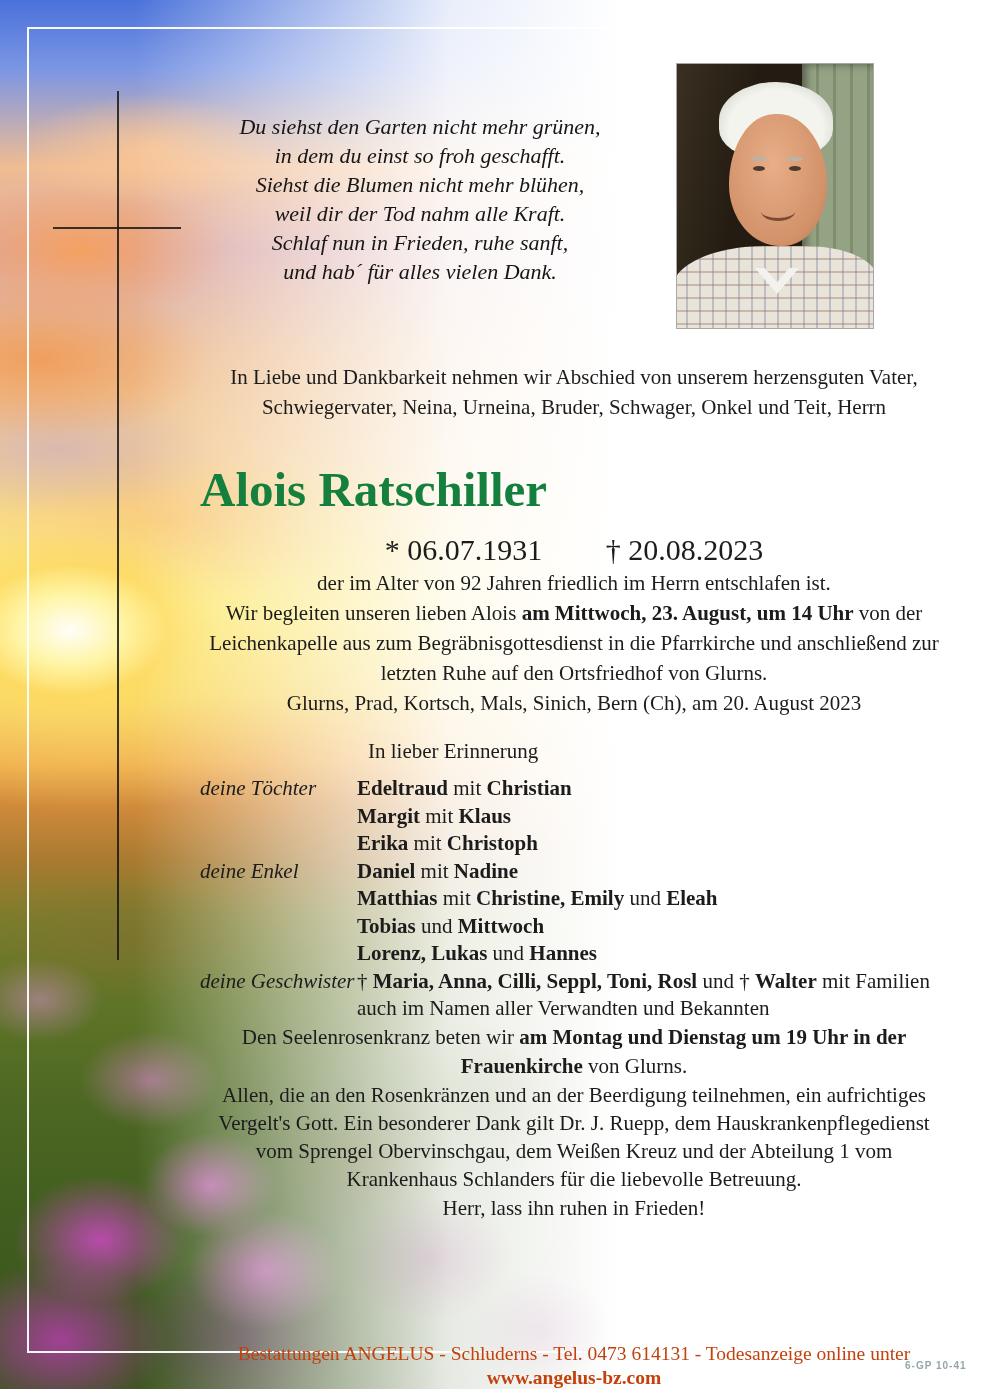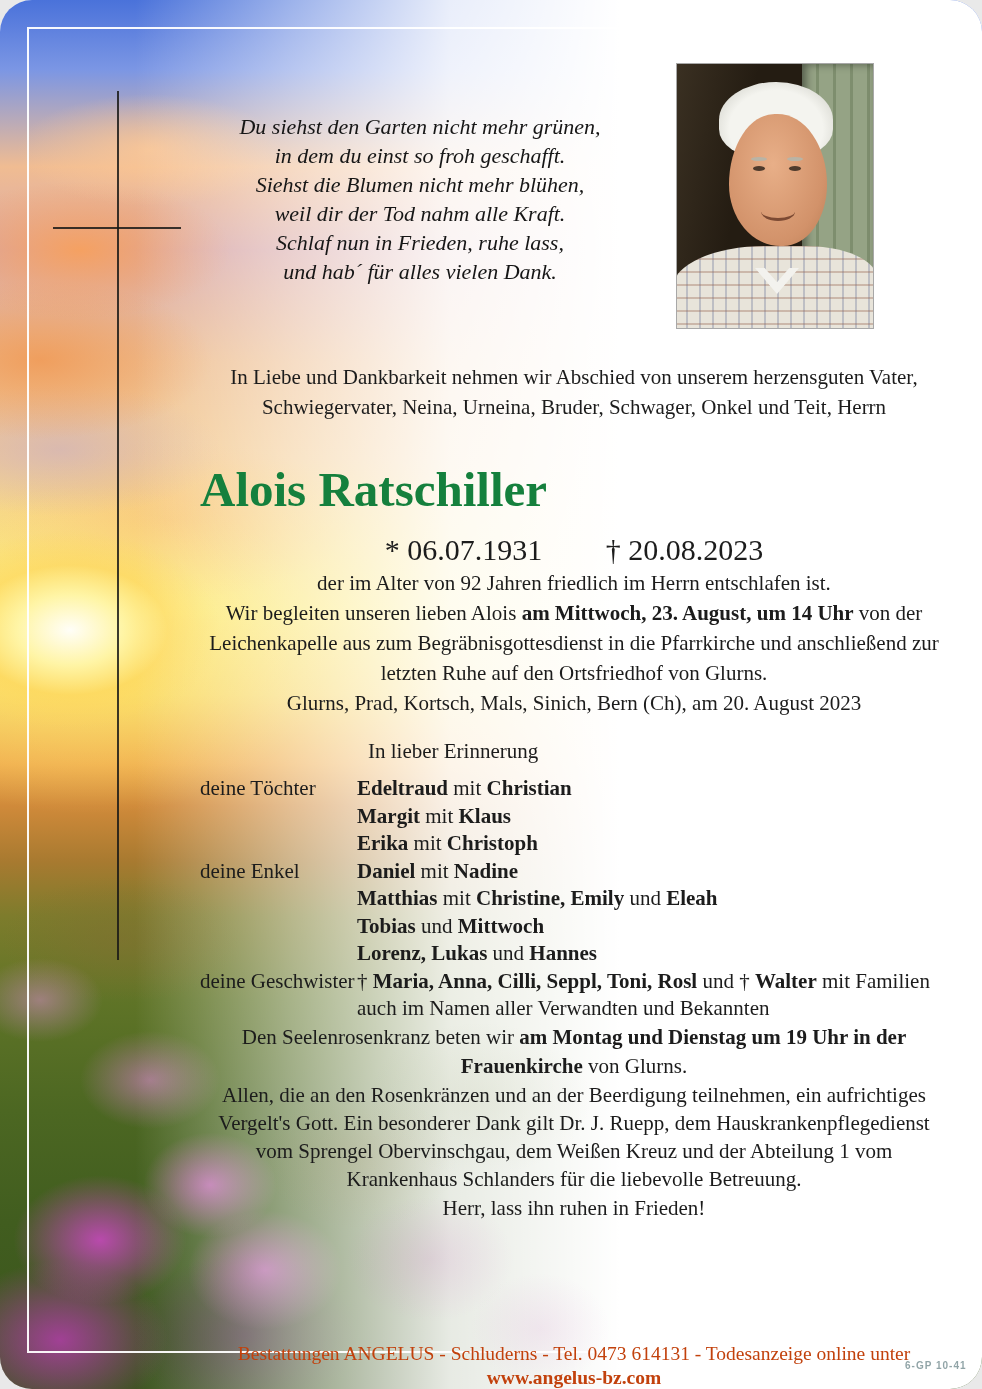--- a/index.html
+++ b/index.html
@@ -4,21 +4,20 @@
 <style>
   html,body{margin:0;padding:0;background:#e9e9e9;}
   .page{
     position:relative;
     width:982px;height:1389px;
     margin:0 auto;
     background:#ffffff;
     overflow:hidden;
     font-family:"Liberation Serif","DejaVu Serif",serif;
     color:#1c1c1c;
-    border-radius:32px;
   }
   
   .bg-nature{
     position:absolute;inset:0;z-index:0;
     background-image:
       radial-gradient(ellipse 150px 100px at 70px 630px, rgba(255,255,255,0.95), rgba(255,246,170,0.92) 35%, rgba(255,214,90,0.55) 65%, rgba(255,190,60,0) 100%),
       radial-gradient(ellipse 320px 220px at 90px 650px, rgba(255,235,120,0.55), rgba(255,210,90,0) 75%),
       radial-gradient(ellipse 190px 80px at 150px 150px, rgba(252,200,150,0.85), rgba(252,200,150,0) 70%),
       radial-gradient(ellipse 210px 95px at 80px 250px, rgba(248,160,90,0.9), rgba(248,160,90,0) 72%),
       radial-gradient(ellipse 240px 110px at 40px 360px, rgba(240,150,80,0.8), rgba(240,150,80,0) 72%),
@@ -121,21 +120,21 @@
     margin:40px 0 0 0;font-size:49px;line-height:56px;font-weight:bold;text-align:left;color:#15803d;
   }
   .dates{margin-top:14px;text-align:center;font-size:30px;line-height:36px;}
   .dates .death{margin-left:56px;}
   .passing{margin-top:42px;}
   .funeral{margin-top:6px;}
   .places{margin-top:22px;}
   .memorial-heading{margin:18px 0 0 168px;font-size:21px;}
   .family{margin-top:9px;}
   .fam-row{display:flex;}
-  .fam-label{width:157px;flex:none;line-height:27.5px;}
+  .fam-label{width:157px;flex:none;line-height:27.5px;font-style:italic;}
   .fam-lines{flex:1;}
   .fam-line{line-height:27.5px;}
   .rosary{margin-top:16px;line-height:29px;}
   .thanks{margin-top:9px;line-height:28px;}
   .closing{margin-top:13px;}
   
   .footer{
     position:absolute;left:200px;top:1342px;width:748px;z-index:5;
     text-align:center;font-size:19.5px;line-height:24px;color:#c2410c;
   }
@@ -156,21 +155,21 @@
   <div class="bg-flowers"></div>
   <div class="frame"></div>
   <div class="cross-v"></div>
   <div class="cross-h"></div>
 
   <div class="poem" id="poem">
       <div>Du siehst den Garten nicht mehr grünen,</div>
       <div>in dem du einst so froh geschafft.</div>
       <div>Siehst die Blumen nicht mehr blühen,</div>
       <div>weil dir der Tod nahm alle Kraft.</div>
-      <div>Schlaf nun in Frieden, ruhe lass,</div>
+      <div>Schlaf nun in Frieden, ruhe sanft,</div>
       <div>und hab´ für alles vielen Dank.</div>
     </div>
 
   <div class="photo">
     <div class="doorway"></div>
     <div class="door"></div>
     <div class="hair"></div>
     <div class="face">
       <div class="brow l"></div>
       <div class="brow r"></div>

